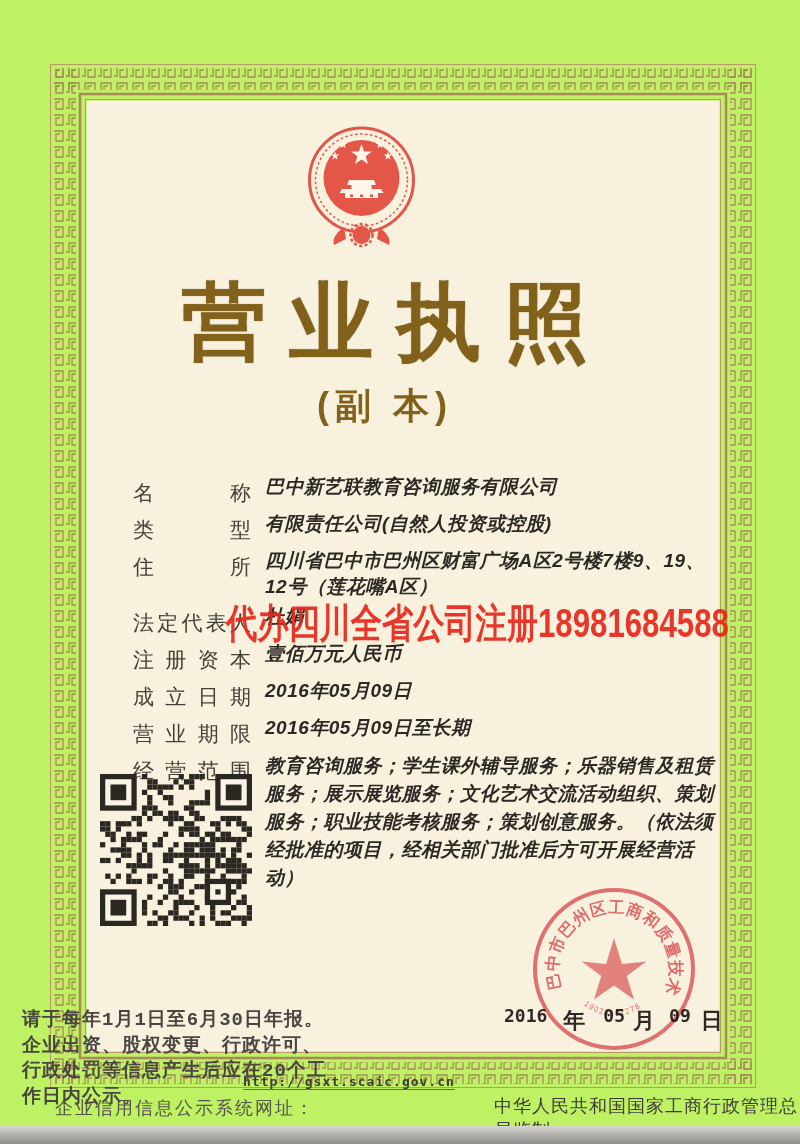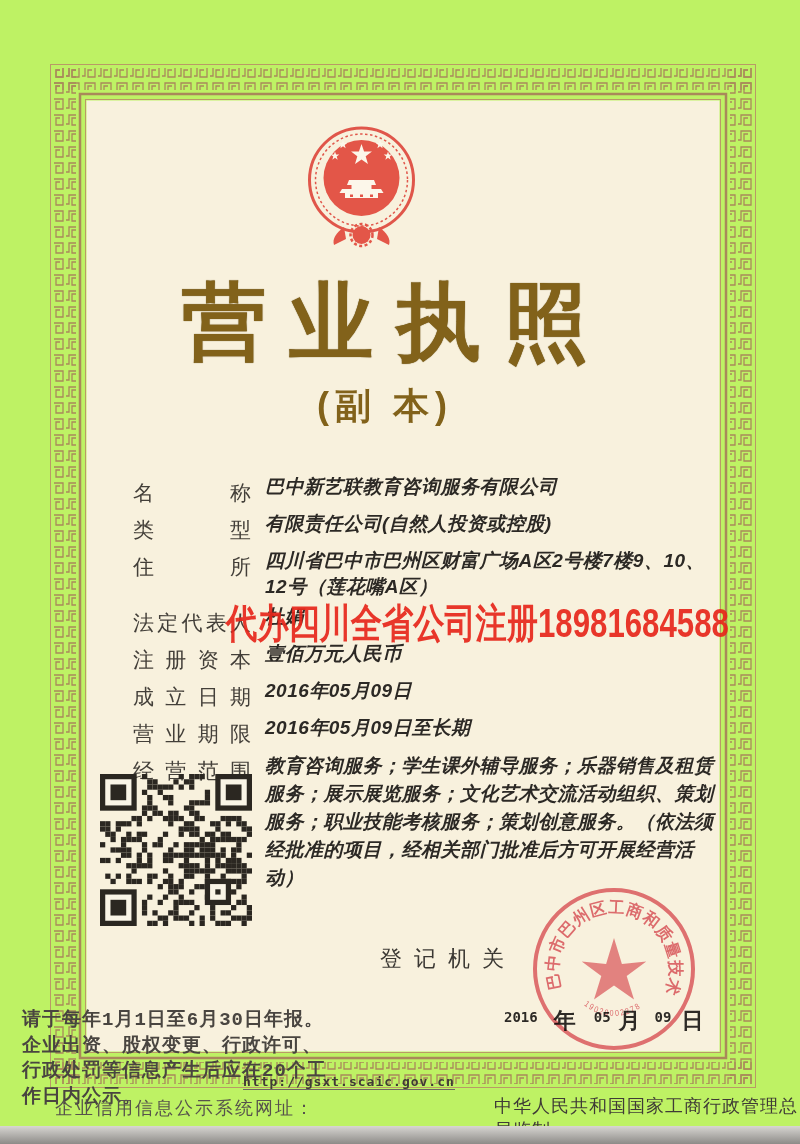--- a/index.html
+++ b/index.html
@@ -20,21 +20,21 @@
          font-size:21px;color:#433f39;padding-top:5px;margin-right:14px;font-weight:500;}
   .field-value{font-size:19px;font-weight:600;color:#2c2925;line-height:26px;letter-spacing:.5px;font-style:italic;}
   .field-row:last-child .field-value{line-height:28px;}
   .watermark{position:absolute;left:226px;top:596px;font-size:40px;font-weight:bold;color:#e7271b;
          white-space:nowrap;transform:scaleX(.78);transform-origin:left top;z-index:5;opacity:.92;}
   .qr{position:absolute;left:100px;top:774px;width:152px;height:152px;z-index:2;}
   .reg-authority{position:absolute;left:380px;top:944px;font-size:22px;letter-spacing:12px;
          color:#3b3833;font-weight:500;z-index:2;white-space:nowrap;}
   .date-row{position:absolute;left:504px;top:1006px;display:flex;align-items:baseline;
          color:#2d2a26;font-weight:600;z-index:2;}
-  .d-num{font-family:"DejaVu Sans Mono",monospace;font-size:14px;position:relative;top:-6px;font-weight:bold;}
+  .d-num{font-family:"DejaVu Sans Mono",monospace;font-size:18px;position:relative;top:-6px;font-weight:bold;}
   .d-unit{font-size:22px;}
   .g16{margin-right:16px;} .g18{margin-right:18px;} .g8{margin-right:8px;} .g14{margin-right:14px;} .g10{margin-right:10px;}
   .seal{position:absolute;left:528px;top:883px;width:172px;height:172px;z-index:6;mix-blend-mode:multiply;}
   .footer-notice{position:absolute;left:22px;top:1008px;font-size:19px;line-height:25.5px;
          color:#494540;font-weight:600;letter-spacing:1px;z-index:4;font-family:Liberation Mono, monospace;}
   .site-label{position:absolute;left:55px;top:1096px;font-size:18px;color:#56524c;letter-spacing:2px;z-index:4;}
   .site-url{position:absolute;left:243px;top:1074px;font-family:"DejaVu Sans Mono",monospace;font-size:13px;
          color:#3f3b36;border-bottom:1.5px solid #6b675f;letter-spacing:1px;font-weight:bold;z-index:4;}
   .issuer{position:absolute;left:494px;top:1094px;font-size:18px;color:#3f3b36;letter-spacing:1px;z-index:4;}
   .scan-strip{position:absolute;left:0;top:1126px;width:800px;height:18px;
@@ -107,21 +107,21 @@
           <span>类</span>
           <span>型</span>
         </div>
       <div class="field-value">有限责任公司(自然人投资或控股)</div>
     </div>
     <div class="field-row">
       <div class="field-label">
           <span>住</span>
           <span>所</span>
         </div>
-      <div class="field-value">四川省巴中市巴州区财富广场A区2号楼7楼9、10、12号（莲花嘴A区）</div>
+      <div class="field-value">四川省巴中市巴州区财富广场A区2号楼7楼9、19、12号（莲花嘴A区）</div>
     </div>
     <div class="field-row">
       <div class="field-label">
           <span>法</span>
           <span>定</span>
           <span>代</span>
           <span>表</span>
           <span>人</span>
         </div>
       <div class="field-value">杜娟</div>
@@ -459,21 +459,20 @@
         <rect x="120" y="10" width="15" height="15"></rect>
         <rect x="0" y="110" width="35" height="35"></rect>
         <rect fill="#f9f4e6" x="5" y="115" width="25" height="25"></rect>
         <rect x="10" y="120" width="15" height="15"></rect>
         <rect x="100" y="100" width="25" height="25"></rect>
         <rect fill="#f9f4e6" x="105" y="105" width="15" height="15"></rect>
         <rect x="110" y="110" width="5" height="5"></rect>
       </svg>
   </div>
 
-  <div class="reg-authority">登记机关</div>
 
   <svg class="seal" viewBox="0 0 172 172">
     <defs>
       <path id="sealTxtArc" d="M 33.4,105.2 A 56,56 0 1 1 138.6,105.2" fill="none"></path>
       <path id="sealNumArc" d="M 55.8,122 A 47,47 0 0 0 116.2,122" fill="none"></path>
     </defs>
     <g opacity="0.82">
       <circle cx="86" cy="86" r="79" fill="none" stroke="#e05864" stroke-width="4"></circle>
       <polygon points="86,55 93.9,81.1 118.3,78.5 98.7,93.1 106,116.5 86,102.4 66,116.5 73.3,93.1 53.7,78.5 78.1,81.1" fill="#e05864" opacity="0.85"></polygon>
       <text font-size="16.5" fill="#dd5260" font-weight="bold" letter-spacing="1">

